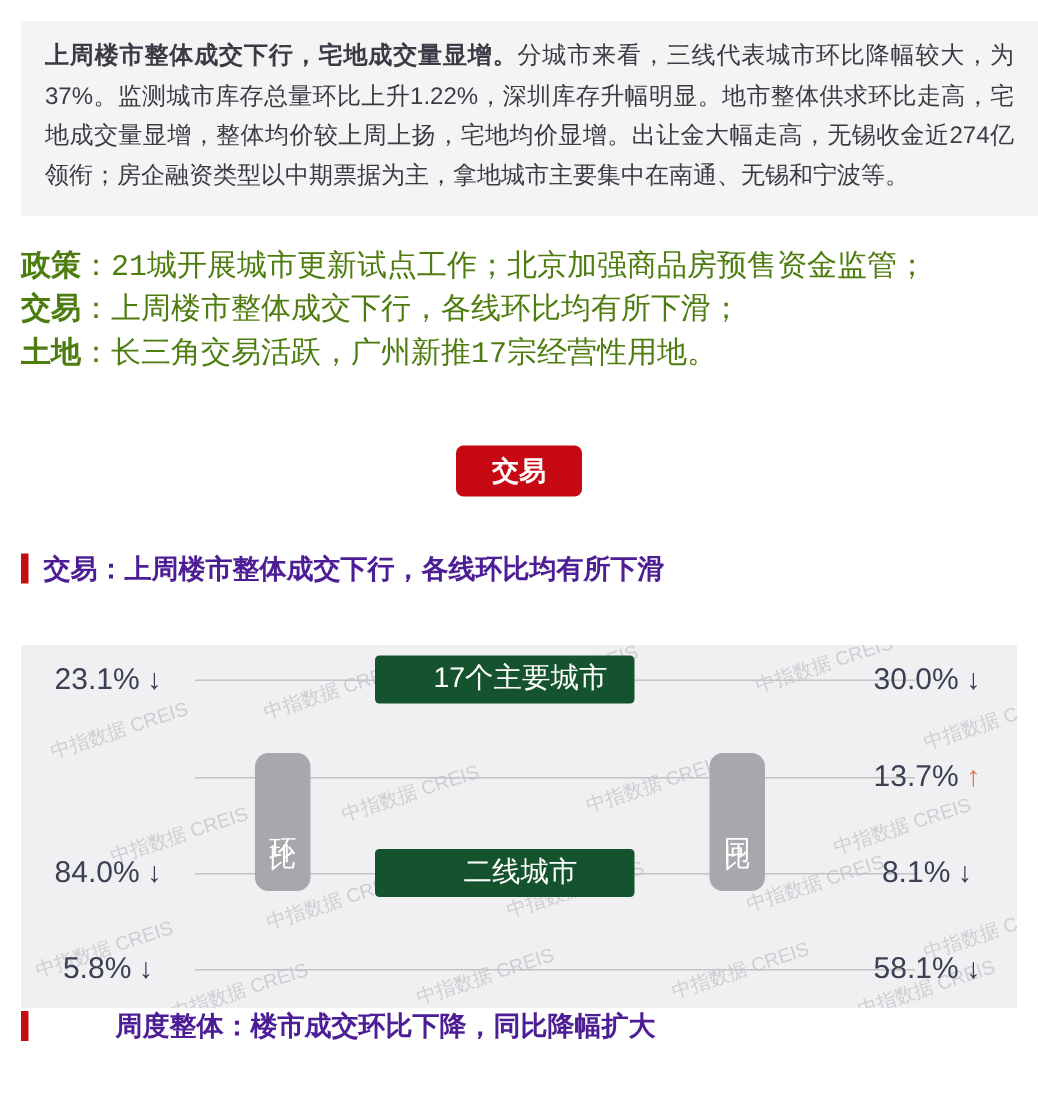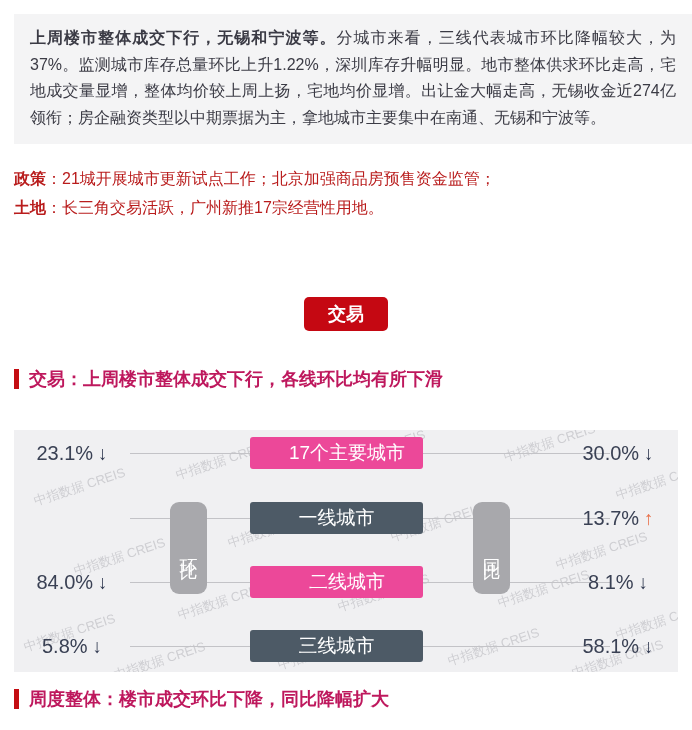--- a/index.html
+++ b/index.html
@@ -24,21 +24,21 @@
     padding:11px 16px 13px 16px;
     font-size:16px;
     line-height:26.5px;
     color:#3b3b45;
     text-align:justify;
   }
   .summary-bold { font-weight:bold; }
 
   
   .brief { position:absolute; left:14px; top:170px; width:664px; }
-  .brief-line { font-size:16px; line-height:18px; color:#b91c1c; margin-bottom:11px; }
+  .brief-line { font-size:20px; line-height:18px; color:#4d7c0f; margin-bottom:11px;font-family:Liberation Mono, monospace; }
   .brief-label { font-weight:bold; }
 
   
   .tag-button {
     position:absolute;
     left:50%; top:297px;
     transform:translateX(-50%);
     min-width:84px; height:34px;
     padding:0 18px;
     background:#c50812;
@@ -50,27 +50,27 @@
     cursor:pointer;
     font-family:inherit;
   }
 
   
   .section-heading {
     position:absolute;
     left:14px;
     display:flex;
     align-items:center;
-    color:#be185d;
+    color:#4c1d95;
     font-weight:bold;
     font-size:18px;
     white-space:nowrap;
   }
   .heading-1 { top:367px; }
-  .heading-2 { top:687px; }
+  .heading-2 { top:672px;gap:48px; }
   .heading-bar {
     display:inline-block;
     width:5px; height:20px;
     background:#c40d12;
     margin-right:10px;
     flex:0 0 auto;
   }
 
   
   .chart-panel {
@@ -110,21 +110,21 @@
     position:absolute;
     left:236px;
     width:173px; height:32px;
     line-height:32px;
     text-align:center;
     color:#ffffff;
     font-size:19px;
     border-radius:3px;
     white-space:nowrap;
   }
-  .city-box.red  { background:#ec4899;padding-left:21px; }
+  .city-box.red  { background:#14532d;padding-left:21px; }
   .city-box.dark { background:#4d5a66; }
   .b-r1 { top:7px; } .b-r2 { top:72px; }
   .b-r3 { top:136px;text-align:center; } .b-r4 { top:200px; }
 
   .axis-pill {
     position:absolute;
     top:72px;
     width:37px; height:92px;
     background:#a8a8ac;
     border-radius:9px;
@@ -149,26 +149,29 @@
     white-space:nowrap;
     pointer-events:none;
   }
 </style>
 </head>
 <body>
 
 <div class="page">
 
   <div class="summary-box">
-    <span class="summary-bold">上周楼市整体成交下行，无锡和宁波等。</span><span>分城市来看，三线代表城市环比降幅较大，为37%。监测城市库存总量环比上升1.22%，深圳库存升幅明显。地市整体供求环比走高，宅地成交量显增，整体均价较上周上扬，宅地均价显增。出让金大幅走高，无锡收金近274亿领衔；房企融资类型以中期票据为主，拿地城市主要集中在南通、无锡和宁波等。</span>
+    <span class="summary-bold">上周楼市整体成交下行，宅地成交量显增。</span><span>分城市来看，三线代表城市环比降幅较大，为37%。监测城市库存总量环比上升1.22%，深圳库存升幅明显。地市整体供求环比走高，宅地成交量显增，整体均价较上周上扬，宅地均价显增。出让金大幅走高，无锡收金近274亿领衔；房企融资类型以中期票据为主，拿地城市主要集中在南通、无锡和宁波等。</span>
   </div>
 
   <div class="brief">
     <div class="brief-line">
       <span class="brief-label">政策</span><span>：21城开展城市更新试点工作；北京加强商品房预售资金监管；</span>
+    </div>
+    <div class="brief-line">
+      <span class="brief-label">交易</span><span>：上周楼市整体成交下行，各线环比均有所下滑；</span>
     </div>
     <div class="brief-line">
       <span class="brief-label">土地</span><span>：长三角交易活跃，广州新推17宗经营性用地。</span>
     </div>
   </div>
 
   <button class="tag-button">交易</button>
 
   <div class="section-heading heading-1">
     <span class="heading-bar"></span>
@@ -199,29 +202,27 @@
 
     <div class="row-line line-r1"></div>
     <div class="row-line line-r2"></div>
     <div class="row-line line-r3"></div>
     <div class="row-line line-r4"></div>
 
     <div class="pct pct-left p-r1"><span>23.1%</span><span class="arrow down">↓</span></div>
     <div class="city-box b-r1 red">17个主要城市</div>
     <div class="pct pct-right p-r1"><span>30.0%</span><span class="arrow down">↓</span></div>
 
-    <div class="city-box b-r2 dark">一线城市</div>
     <div class="pct pct-right p-r2"><span>13.7%</span><span class="arrow up">↑</span></div>
 
     <div class="pct pct-left p-r3"><span>84.0%</span><span class="arrow down">↓</span></div>
     <div class="city-box b-r3 red">二线城市</div>
     <div class="pct pct-right p-r3"><span>8.1%</span><span class="arrow down">↓</span></div>
 
     <div class="pct pct-left p-r4"><span>5.8%</span><span class="arrow down">↓</span></div>
-    <div class="city-box b-r4 dark">三线城市</div>
     <div class="pct pct-right p-r4"><span>58.1%</span><span class="arrow down">↓</span></div>
 
     <div class="axis-pill pill-left">环比</div>
     <div class="axis-pill pill-right">同比</div>
   </div>
 
   <div class="section-heading heading-2">
     <span class="heading-bar"></span>
     <span>周度整体：楼市成交环比下降，同比降幅扩大</span>
   </div>

